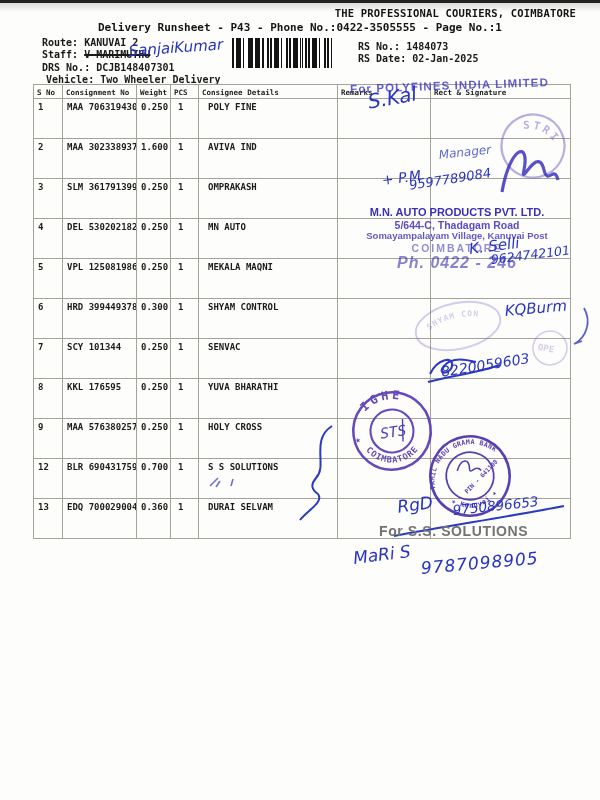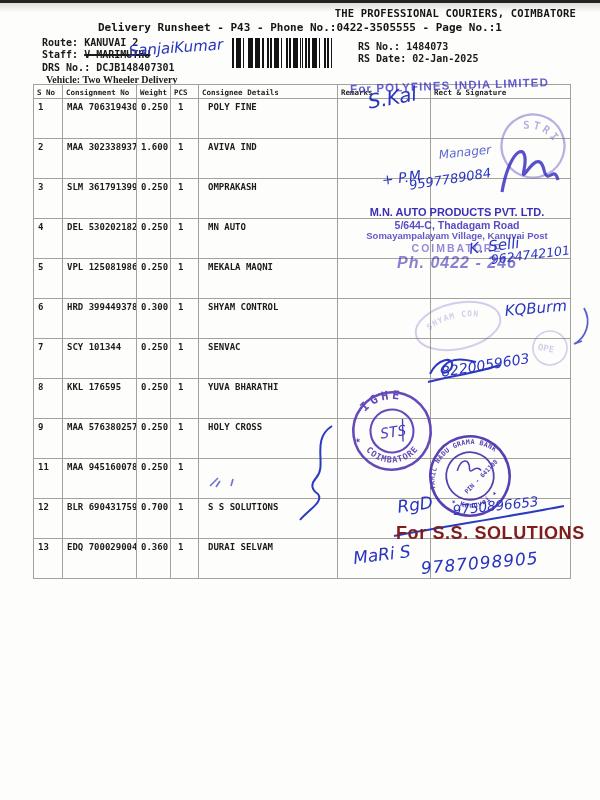--- a/index.html
+++ b/index.html
@@ -9,21 +9,21 @@
   .scan-top-shade{position:absolute;left:0;top:3px;width:600px;height:9px;
         background:linear-gradient(180deg,rgba(120,120,115,.25),rgba(120,120,115,0));}
   .doc-title{position:absolute;left:0;top:7px;width:576px;text-align:right;
         font:700 10.5px "DejaVu Sans Mono",monospace;color:#141414;letter-spacing:.2px;}
   .doc-subtitle{position:absolute;left:0;top:21px;width:600px;text-align:center;
         font:700 11px "DejaVu Sans Mono",monospace;color:#141414;}
   .meta{position:absolute;font:700 10px "DejaVu Sans Mono",monospace;color:#1a1a1a;white-space:nowrap;}
   .m-route{left:42px;top:37px;}
   .m-staff{left:42px;top:49px;}
   .m-drs{left:42px;top:62px;}
-  .m-vehicle{left:46px;top:74px;font-family:Liberation Serif, serif;}
+  .m-vehicle{left:46px;top:74px;}
   .m-rsno{left:358px;top:41px;}
   .m-rsdate{left:358px;top:53px;}
   .strike{text-decoration:line-through;text-decoration-thickness:2px;}
   .barcode{position:absolute;left:232px;top:38px;width:100px;height:30px;
         background-image:
           repeating-linear-gradient(90deg,transparent 0 5px,#131313 5px 6px,transparent 6px 13px),
           repeating-linear-gradient(90deg,#131313 0 2px,#fff 2px 4px,#131313 4px 9px,#fff 9px 11px,#131313 11px 12px,#fff 12px 16px,#131313 16px 18px,#fff 18px 19px);}
   
   .runsheet{position:absolute;left:33px;top:84px;width:537px;border-collapse:collapse;
         table-layout:fixed;font:700 9px "DejaVu Sans Mono",monospace;color:#1c1c1c;}
@@ -47,21 +47,21 @@
   .mn-stamp{position:absolute;left:344px;top:206px;width:226px;text-align:center;
       font-family:"Liberation Sans",sans-serif;font-weight:700;color:#3d2eb8;line-height:1.15;}
   .mn1{font-size:11px;} .mn2{font-size:10.5px;opacity:.85;} .mn3{font-size:9.5px;opacity:.8;text-align:center;}
   .mn4{font-size:10.5px;opacity:.55;letter-spacing:2px;} .mn5{font-size:16px;opacity:.6;letter-spacing:1px;font-style:italic;}
   .hw-kselli{left:468px;top:240px;font-size:15px;transform:rotate(-7deg);}
   .hw-phone-mn{left:490px;top:252px;font-size:12.5px;transform:rotate(-7deg);}
   .hw-kqburm{left:504px;top:302px;font-size:15px;transform:rotate(-5deg);}
   .hw-phone8{left:440px;top:364px;font-size:14px;transform:rotate(-9deg);}
   .hw-rgd{left:396px;top:497px;font-size:17px;transform:rotate(-8deg);}
   .hw-phone12{left:452px;top:502px;font-size:13.5px;transform:rotate(-6deg);}
-  .st-ss{left:396px;top:523px;font-size:18px;letter-spacing:.6px;color:#7f1d1d;}
+  .st-ss{left:379px;top:523px;font-size:14px;letter-spacing:.6px;color:#737373;}
   .hw-mari{left:352px;top:548px;font-size:17px;transform:rotate(-7deg);}
   .hw-phone13{left:420px;top:558px;font-size:17px;transform:rotate(-5deg);letter-spacing:1px;}
   .abs{position:absolute;}
   svg{overflow:visible;}
 </style>
 </head>
 <body>
 
 <div class="page">
   <div class="scan-top-bar"></div>
@@ -177,29 +177,20 @@
         <tr>
           <td>9</td>
           <td>MAA 576380257</td>
           <td>0.250</td>
           <td>1</td>
           <td>HOLY CROSS</td>
           <td></td>
           <td></td>
         </tr>
         <tr>
-          <td>11</td>
-          <td>MAA 945160078</td>
-          <td>0.250</td>
-          <td>1</td>
-          <td></td>
-          <td></td>
-          <td></td>
-        </tr>
-        <tr>
           <td>12</td>
           <td>BLR 690431759</td>
           <td>0.700</td>
           <td>1</td>
           <td>S S SOLUTIONS</td>
           <td></td>
           <td></td>
         </tr>
         <tr>
           <td>13</td>

